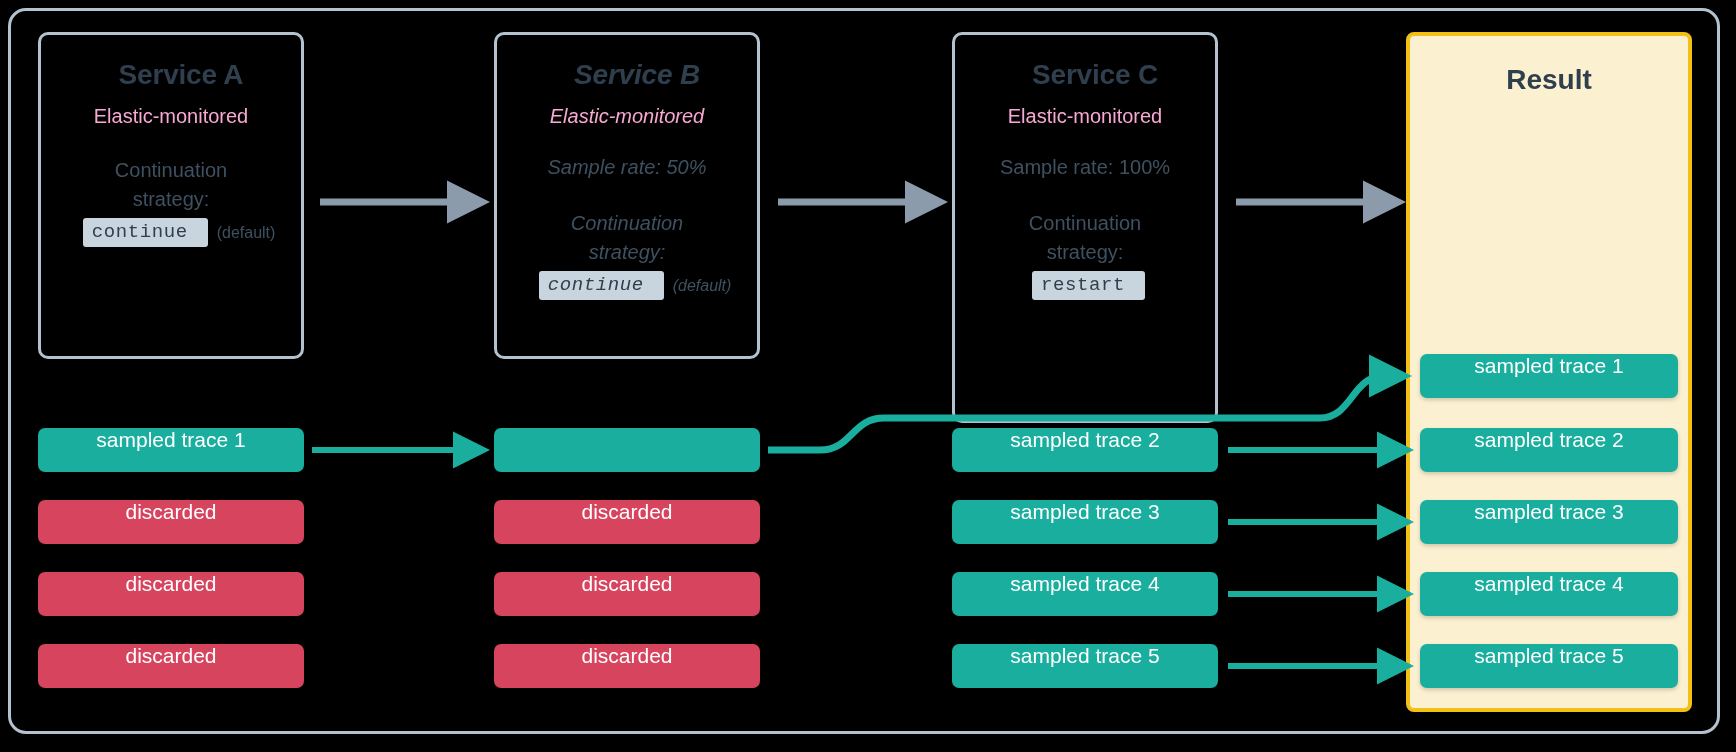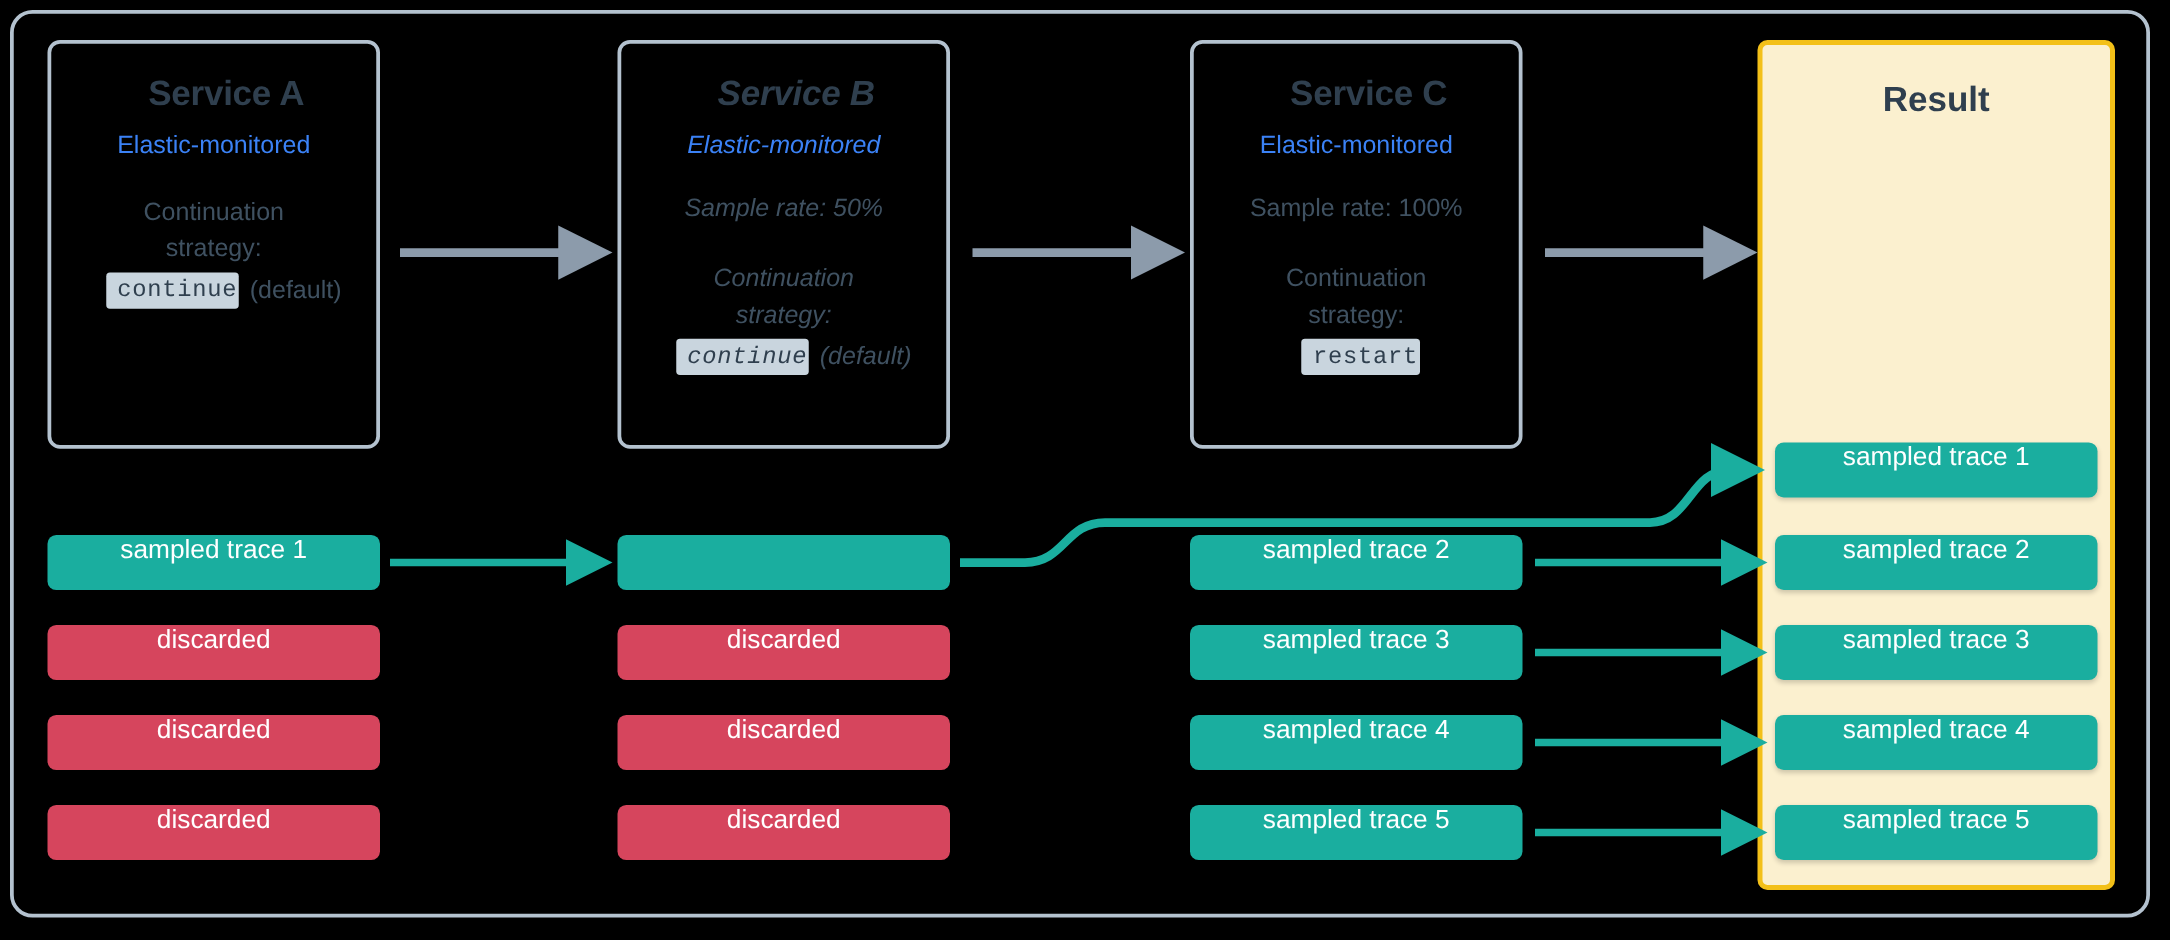--- a/index.html
+++ b/index.html
@@ -43,21 +43,21 @@
   .service-title {
     font-size: 28px;
     font-weight: bold;
     color: #2f3f4e;
     letter-spacing: -0.2px;
     margin: 8px 0 14px 0;
     padding-left: 20px;
   }
   .service-sub {
     font-size: 20px;
-    color: #3b82f6;
+    color: #f9a8d4;
     margin: 0 0 28px 0;
   }
   .service-rate {
     font-size: 20px;
     color: #3f5161;
     margin: 0 0 30px 0;
   }
   .service-strategy-label {
     font-size: 20px;
     color: #3f5161;
@@ -70,27 +70,27 @@
     justify-content: center;
     gap: 9px;
     margin-top: 4px;
   }
   .code-chip {
     display: inline-block;
     background: #c9d5de;
     color: #2f3f4e;
     font-family: "Liberation Mono", monospace;
     font-size: 19px;
-    padding: 3px 1px 4px 9px;
+    padding: 3px 20px 4px 9px;
     border-radius: 3px;
     letter-spacing: 0.6px;
     margin-left: 16px;
   }
   .default-note {
-    font-size: 20px;
+    font-size: 16px;
     color: #3f5161;
   }
 
   
   .result-box {
     position: absolute;
     box-sizing: border-box;
     border: 4px solid #f3c018;
     border-radius: 8px;
     background: #fbf0cf;
@@ -152,21 +152,21 @@
     <div class="service-title">Service B</div>
     <div class="service-sub">Elastic-monitored</div>
     <div class="service-rate">Sample rate: 50%</div>
     <div class="service-strategy-label">Continuation<br>strategy:</div>
     <div class="strategy-row">
       <span class="code-chip">continue</span>
       <span class="default-note">(default)</span>
     </div>
   </div>
 
-  <div class="service-box" style="left:952px; top:32px; width:266px; height:327px;">
+  <div class="service-box" style="left:952px; top:32px; width:266px; height:391px;">
     <div class="service-title">Service C</div>
     <div class="service-sub">Elastic-monitored</div>
     <div class="service-rate">Sample rate: 100%</div>
     <div class="service-strategy-label">Continuation<br>strategy:</div>
     <div class="strategy-row">
       <span class="code-chip">restart</span>
       <span class="default-note"></span>
     </div>
   </div>
 

